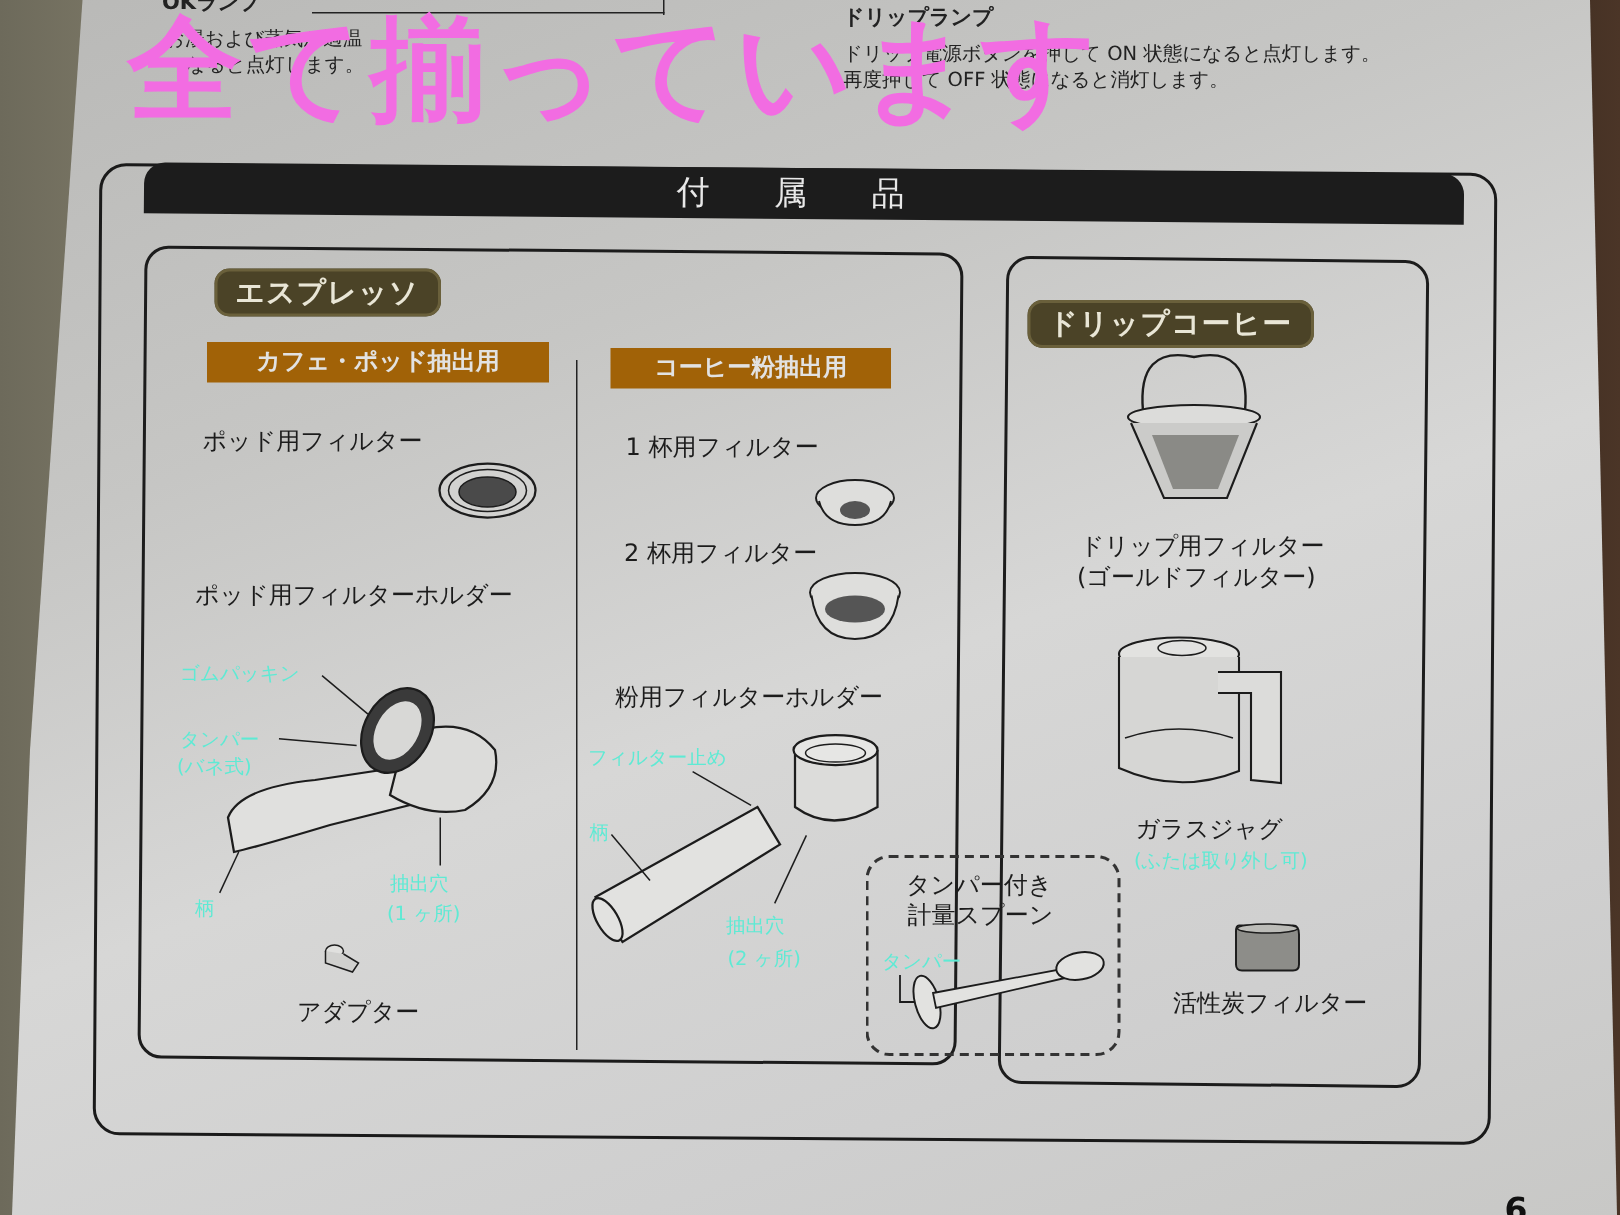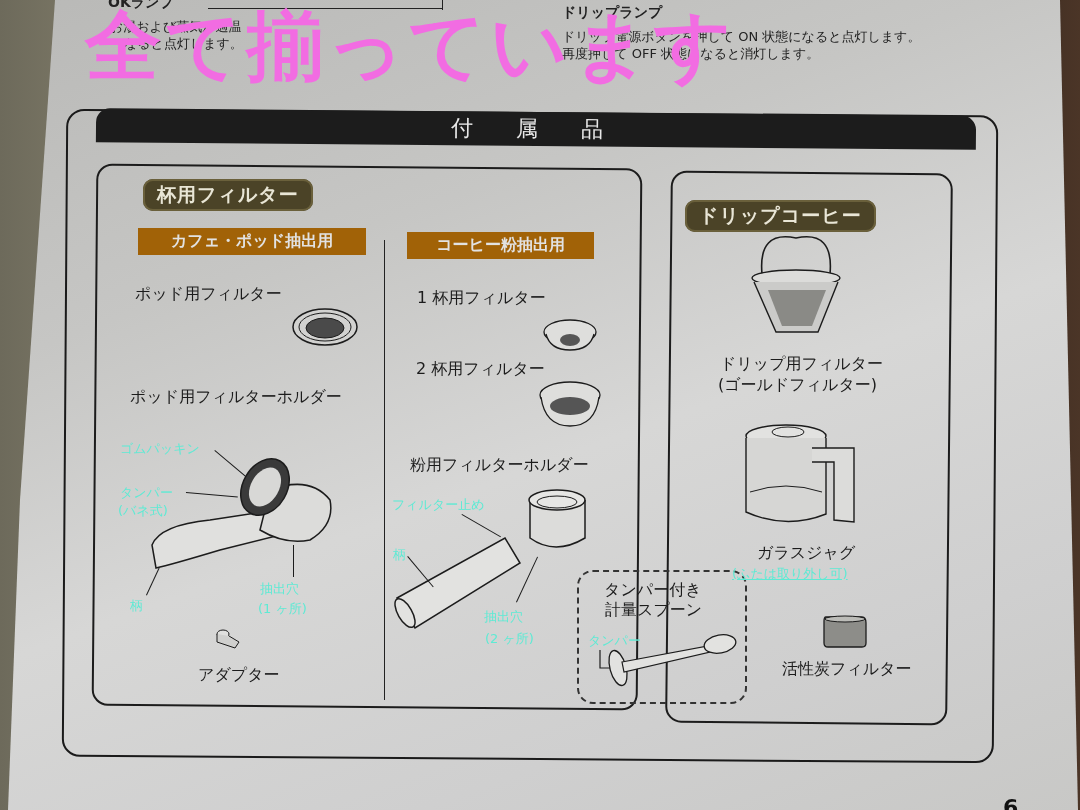--- a/index.html
+++ b/index.html
@@ -87,21 +87,21 @@
 <div class="top-text" style="left:562px;top:28px;">ドリップ電源ボタンを押して ON 状態になると点灯します。</div>
 <div class="top-text" style="left:562px;top:45px;">再度押して OFF 状態になると消灯します。</div>
 
 <div class="outer-box"></div>
 <div class="title-bar">付 属 品</div>
 
 <div class="panel panel-espresso"></div>
 <div class="panel panel-drip"></div>
 <div class="divider"></div>
 
-<div class="pill" style="left:143px;top:179px;">杯用フィルター</div>
+<div class="pill" style="left:143px;top:179px;">エスプレッソ</div>
 <div class="pill" style="left:685px;top:200px;">ドリップコーヒー</div>
 
 <div class="sub-head" style="left:138px;top:228px;width:228px;">カフェ・ポッド抽出用</div>
 <div class="sub-head" style="left:407px;top:232px;width:187px;">コーヒー粉抽出用</div>
 
 <div class="label" style="left:135px;top:284px;">ポッド用フィルター</div>
 <svg style="left:290px;top:305px;" width="70" height="45">
   <ellipse cx="35" cy="22" rx="32" ry="18" fill="#d2d2d0" stroke="#1c1c1c" stroke-width="1.5"></ellipse>
   <ellipse cx="35" cy="22" rx="26" ry="14" fill="none" stroke="#1c1c1c" stroke-width="1"></ellipse>
   <ellipse cx="35" cy="23" rx="19" ry="10" fill="#4a4a4a" stroke="#1c1c1c"></ellipse>
@@ -183,21 +183,21 @@
 <div class="label" style="left:718px;top:375px;">(ゴールドフィルター)</div>
 
 <svg style="left:742px;top:422px;" width="120" height="110">
   <ellipse cx="44" cy="14" rx="40" ry="11" fill="#e2e2e0" stroke="#1c1c1c" stroke-width="1.4"></ellipse>
   <ellipse cx="46" cy="10" rx="16" ry="5" fill="none" stroke="#1c1c1c"></ellipse>
   <path d="M4 16 L4 90 Q44 108 84 92 L84 16" fill="#d6d6d4" stroke="#1c1c1c" stroke-width="1.4"></path>
   <path d="M70 26 L112 26 L112 100 L92 98 L92 40 L70 40" fill="#dcdcda" stroke="#1c1c1c" stroke-width="1.4"></path>
   <path d="M8 70 Q44 58 80 70" fill="none" stroke="#1c1c1c"></path>
 </svg>
 <div class="label" style="left:757px;top:543px;">ガラスジャグ</div>
-<div class="label small" style="left:732px;top:565px;text-decoration:underline;">(ふたは取り外し可)</div>
+<div class="label small" style="left:756px;top:565px;">(ふたは取り外し可)</div>
 
 <svg style="left:822px;top:613px;" width="48" height="36">
   <path d="M4 4 L40 4 Q44 4 44 10 L44 30 Q44 34 40 34 L6 34 Q2 34 2 30 L2 8 Q2 4 4 4 Z" fill="#8d8d89" stroke="#1c1c1c" stroke-width="1.3"></path>
   <ellipse cx="23" cy="6" rx="20" ry="3" fill="#bcbcb8" stroke="#1c1c1c"></ellipse>
 </svg>
 <div class="label" style="left:782px;top:659px;">活性炭フィルター</div>
 
 <div class="page-num">6</div>
 
 <div class="overlay">全て揃っています</div>

